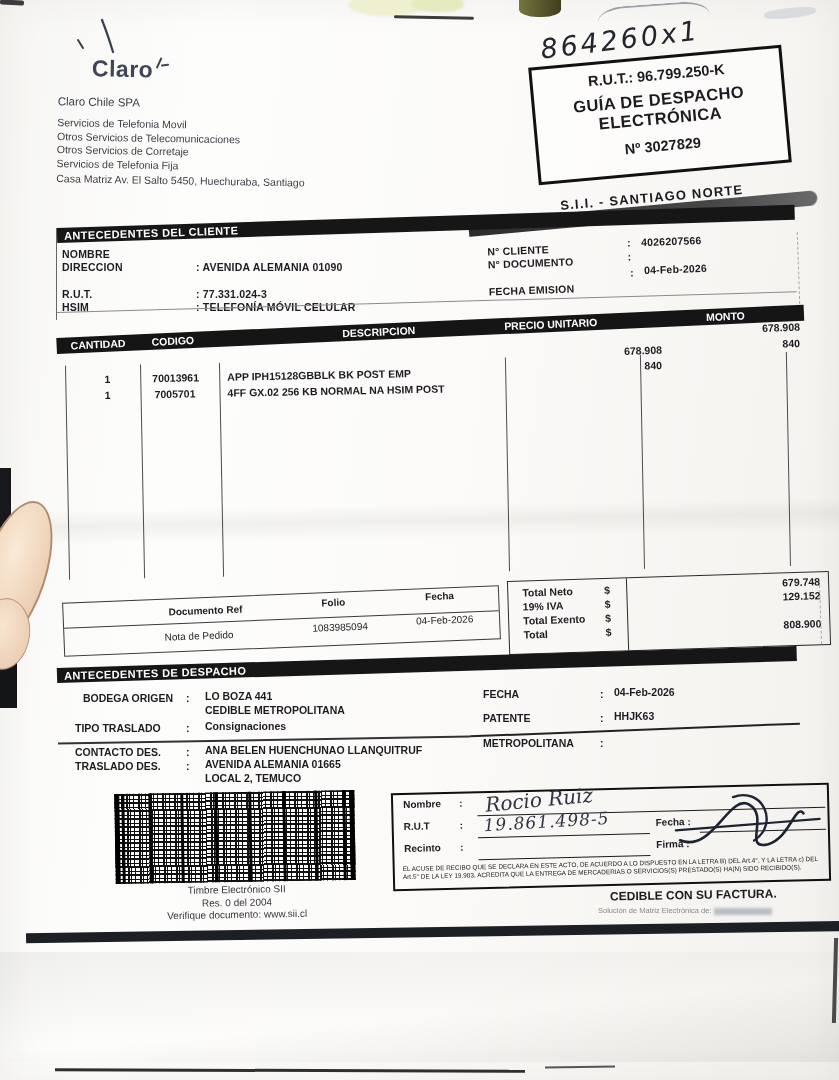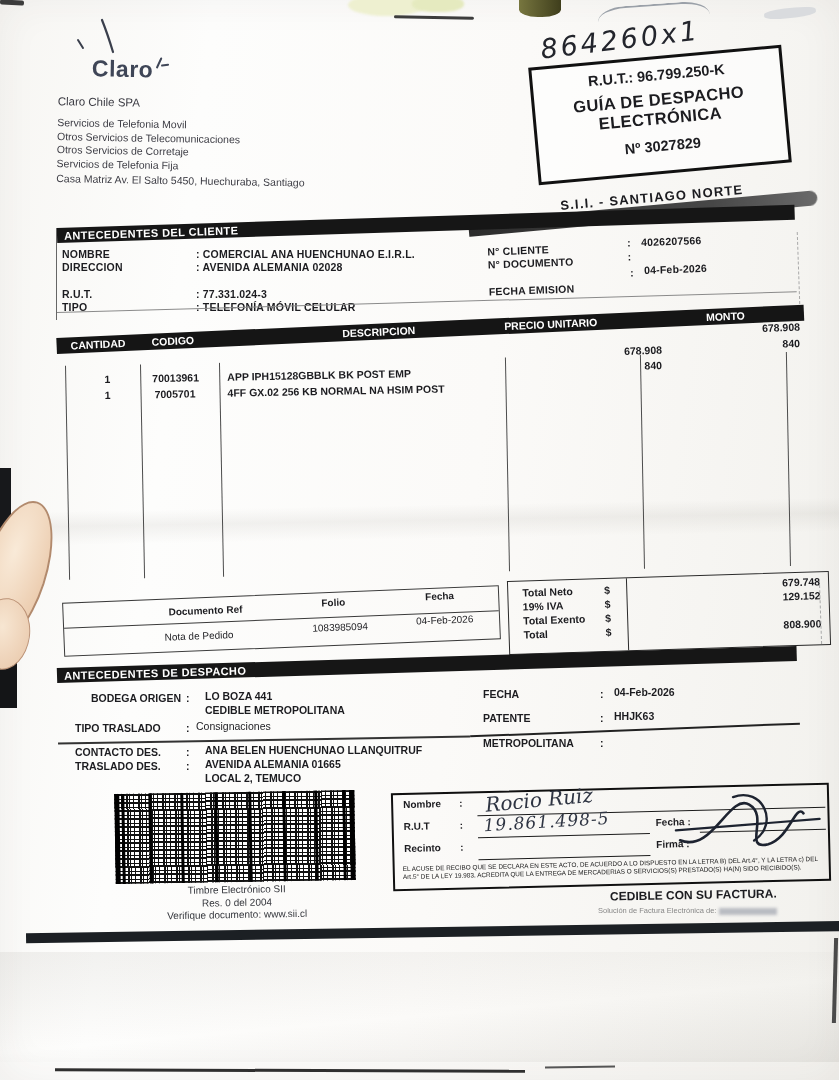--- a/index.html
+++ b/index.html
@@ -88,22 +88,22 @@
   #docref .dr-line{position:absolute;left:0;top:24px;width:100%;height:1.2px;background:#3a3a3a}
   .drh{position:absolute;font-size:10px;font-weight:bold}
   .drd{position:absolute;font-size:10px;font-weight:500}
   #dr-h1{left:105px;top:7px} #dr-h2{left:258px;top:4px} #dr-h3{left:362px;top:2px}
   #dr-d1{left:100px;top:32px} #dr-d2{left:248px;top:29px} #dr-d3{left:352px;top:26px}
 
   
   #bar-desp{left:57px;top:668px;width:740px;height:15px;transform:rotate(-1.7deg);transform-origin:0 50%;padding:1.5px 0 0 7px}
   .dl{position:absolute;font-size:10.5px;font-weight:bold}
   .dv{position:absolute;font-size:10.5px;font-weight:bold}
-  #d-bod-l{left:91px;top:692px} #d-bod-c{left:186px;top:692px} #d-bod-v1{left:205px;top:690px} #d-bod-v2{left:205px;top:704px}
-  #d-tip-l{left:75px;top:722px} #d-tip-c{left:186px;top:722px} #d-tip-v{left:196px;top:720px;font-weight:400}
+  #d-bod-l{left:83px;top:692px} #d-bod-c{left:186px;top:692px} #d-bod-v1{left:205px;top:690px} #d-bod-v2{left:205px;top:704px}
+  #d-tip-l{left:75px;top:722px} #d-tip-c{left:186px;top:722px} #d-tip-v{left:205px;top:720px;font-weight:700}
   #desp-sep{left:58px;top:739px;width:412px;height:1.6px;background:#333;transform:rotate(-1deg)}
   #d-con-l{left:75px;top:746px} #d-con-c{left:186px;top:746px} #d-con-v{left:205px;top:744px}
   #d-dir-l{left:75px;top:760px} #d-dir-c{left:186px;top:760px} #d-dir-v1{left:205px;top:758px} #d-dir-v2{left:205px;top:772px}
   #d-fec-l{left:483px;top:688px} #d-fec-c{left:600px;top:688px} #d-fec-v{left:614px;top:686px}
   #d-pat-l{left:483px;top:712px} #d-pat-c{left:600px;top:712px} #d-pat-v{left:614px;top:710px}
   #desp-rline{left:470px;top:729px;width:330px;height:1.6px;background:#222;transform:rotate(-2.2deg)}
   #d-obs-l{left:483px;top:737px} #d-obs-c{left:600px;top:737px}
 
   
   #barcode{left:115px;top:792px;width:240px;height:90px;transform:rotate(-1deg);background-color:#fff;
@@ -189,26 +189,25 @@
       <div>ELECTRÓNICA</div>
     </div>
     <div class="num">Nº 3027829</div>
   </div>
   <div class="abs" id="sii">S.I.I. - SANTIAGO NORTE</div>
   <div class="abs" id="swoosh"></div>
 
   <div class="abs white-bar" id="bar-client">ANTECEDENTES DEL CLIENTE</div>
   <div class="abs" id="clientborder"></div>
   <div class="abs t105 cl-l" id="c-l0">NOMBRE</div>
-  <div class="abs t105 cl-v" id="c-v0">: COMERCIAL ANA HUENCHUNAO E.I.R.L.</div>
   <div class="abs t105 cl-l" id="c-l1">DIRECCION</div>
-  <div class="abs t105 cl-v" id="c-v1">: AVENIDA ALEMANIA 02028</div>
+  <div class="abs t105 cl-v" id="c-v1">: AVENIDA ALEMANIA 01090</div>
   <div class="abs t105 cl-l" id="c-l3">R.U.T.</div>
   <div class="abs t105 cl-v" id="c-v3">: 77.331.024-3</div>
-  <div class="abs t105 cl-l" id="c-l4">TIPO</div>
+  <div class="abs t105 cl-l" id="c-l4">HSIM</div>
   <div class="abs t105 cl-v" id="c-v4">: TELEFONÍA MÓVIL CELULAR</div>
   <div class="abs" id="client-right">
     <div class="abs t105" id="cr-l1">N° CLIENTE</div>
     <div class="abs t105" id="cr-c1">:</div>
     <div class="abs t105" id="cr-v1">4026207566</div>
     <div class="abs t105" id="cr-l2">N° DOCUMENTO</div>
     <div class="abs t105" id="cr-c2">:</div>
     <div class="abs t105" id="cr-l3">FECHA EMISION</div>
     <div class="abs t105" id="cr-c3">:</div>
     <div class="abs t105" id="cr-v2">04-Feb-2026</div>
@@ -328,21 +327,21 @@
     <div class="rline" id="rln3"></div>
     <div class="rl" id="rc-fir-l">Firma :</div>
     <svg class="abs" id="rc-sig" width="155" height="72">
       <path d="M8 52 C 40 66, 58 6, 78 18 C 98 30, 70 64, 96 58 C 118 52, 124 18, 132 28" stroke="#1d2330" stroke-width="2.6" fill="none" stroke-linecap="round"></path>
       <path d="M4 42 L 148 34" stroke="#1d2330" stroke-width="2.2" fill="none" stroke-linecap="round"></path>
       <path d="M62 10 C 92 0, 108 38, 82 54" stroke="#1d2330" stroke-width="2.4" fill="none" stroke-linecap="round"></path>
     </svg>
     <div class="abs" id="rc-legal">EL ACUSE DE RECIBO QUE SE DECLARA EN ESTE ACTO, DE ACUERDO A LO DISPUESTO EN LA LETRA B) DEL Art.4°, Y LA LETRA c) DEL Art.5° DE LA LEY 19.983, ACREDITA QUE LA ENTREGA DE MERCADERIAS O SERVICIOS(S) PRESTADO(S) HA(N) SIDO RECIBIDO(S).</div>
   </div>
   <div class="abs" id="cedible">CEDIBLE CON SU FACTURA.</div>
-  <div class="abs" id="solution"><span>Solución de Factura Electrónica de:</span><span id="smudge"></span></div>
+  <div class="abs" id="solution"><span>Solución de Matriz Electrónica de:</span><span id="smudge"></span></div>
 
   <div class="abs" id="thickbar"></div>
   <div class="abs" id="botline1"></div>
   <div class="abs" id="botline2"></div>
   <div class="abs" id="rightsliver"></div>
 
   <div class="abs" id="leftstrip"></div>
   <div class="abs" id="leftstrip2"></div>
   <div class="abs" id="finger1"></div>
   <div class="abs" id="finger2"></div>

